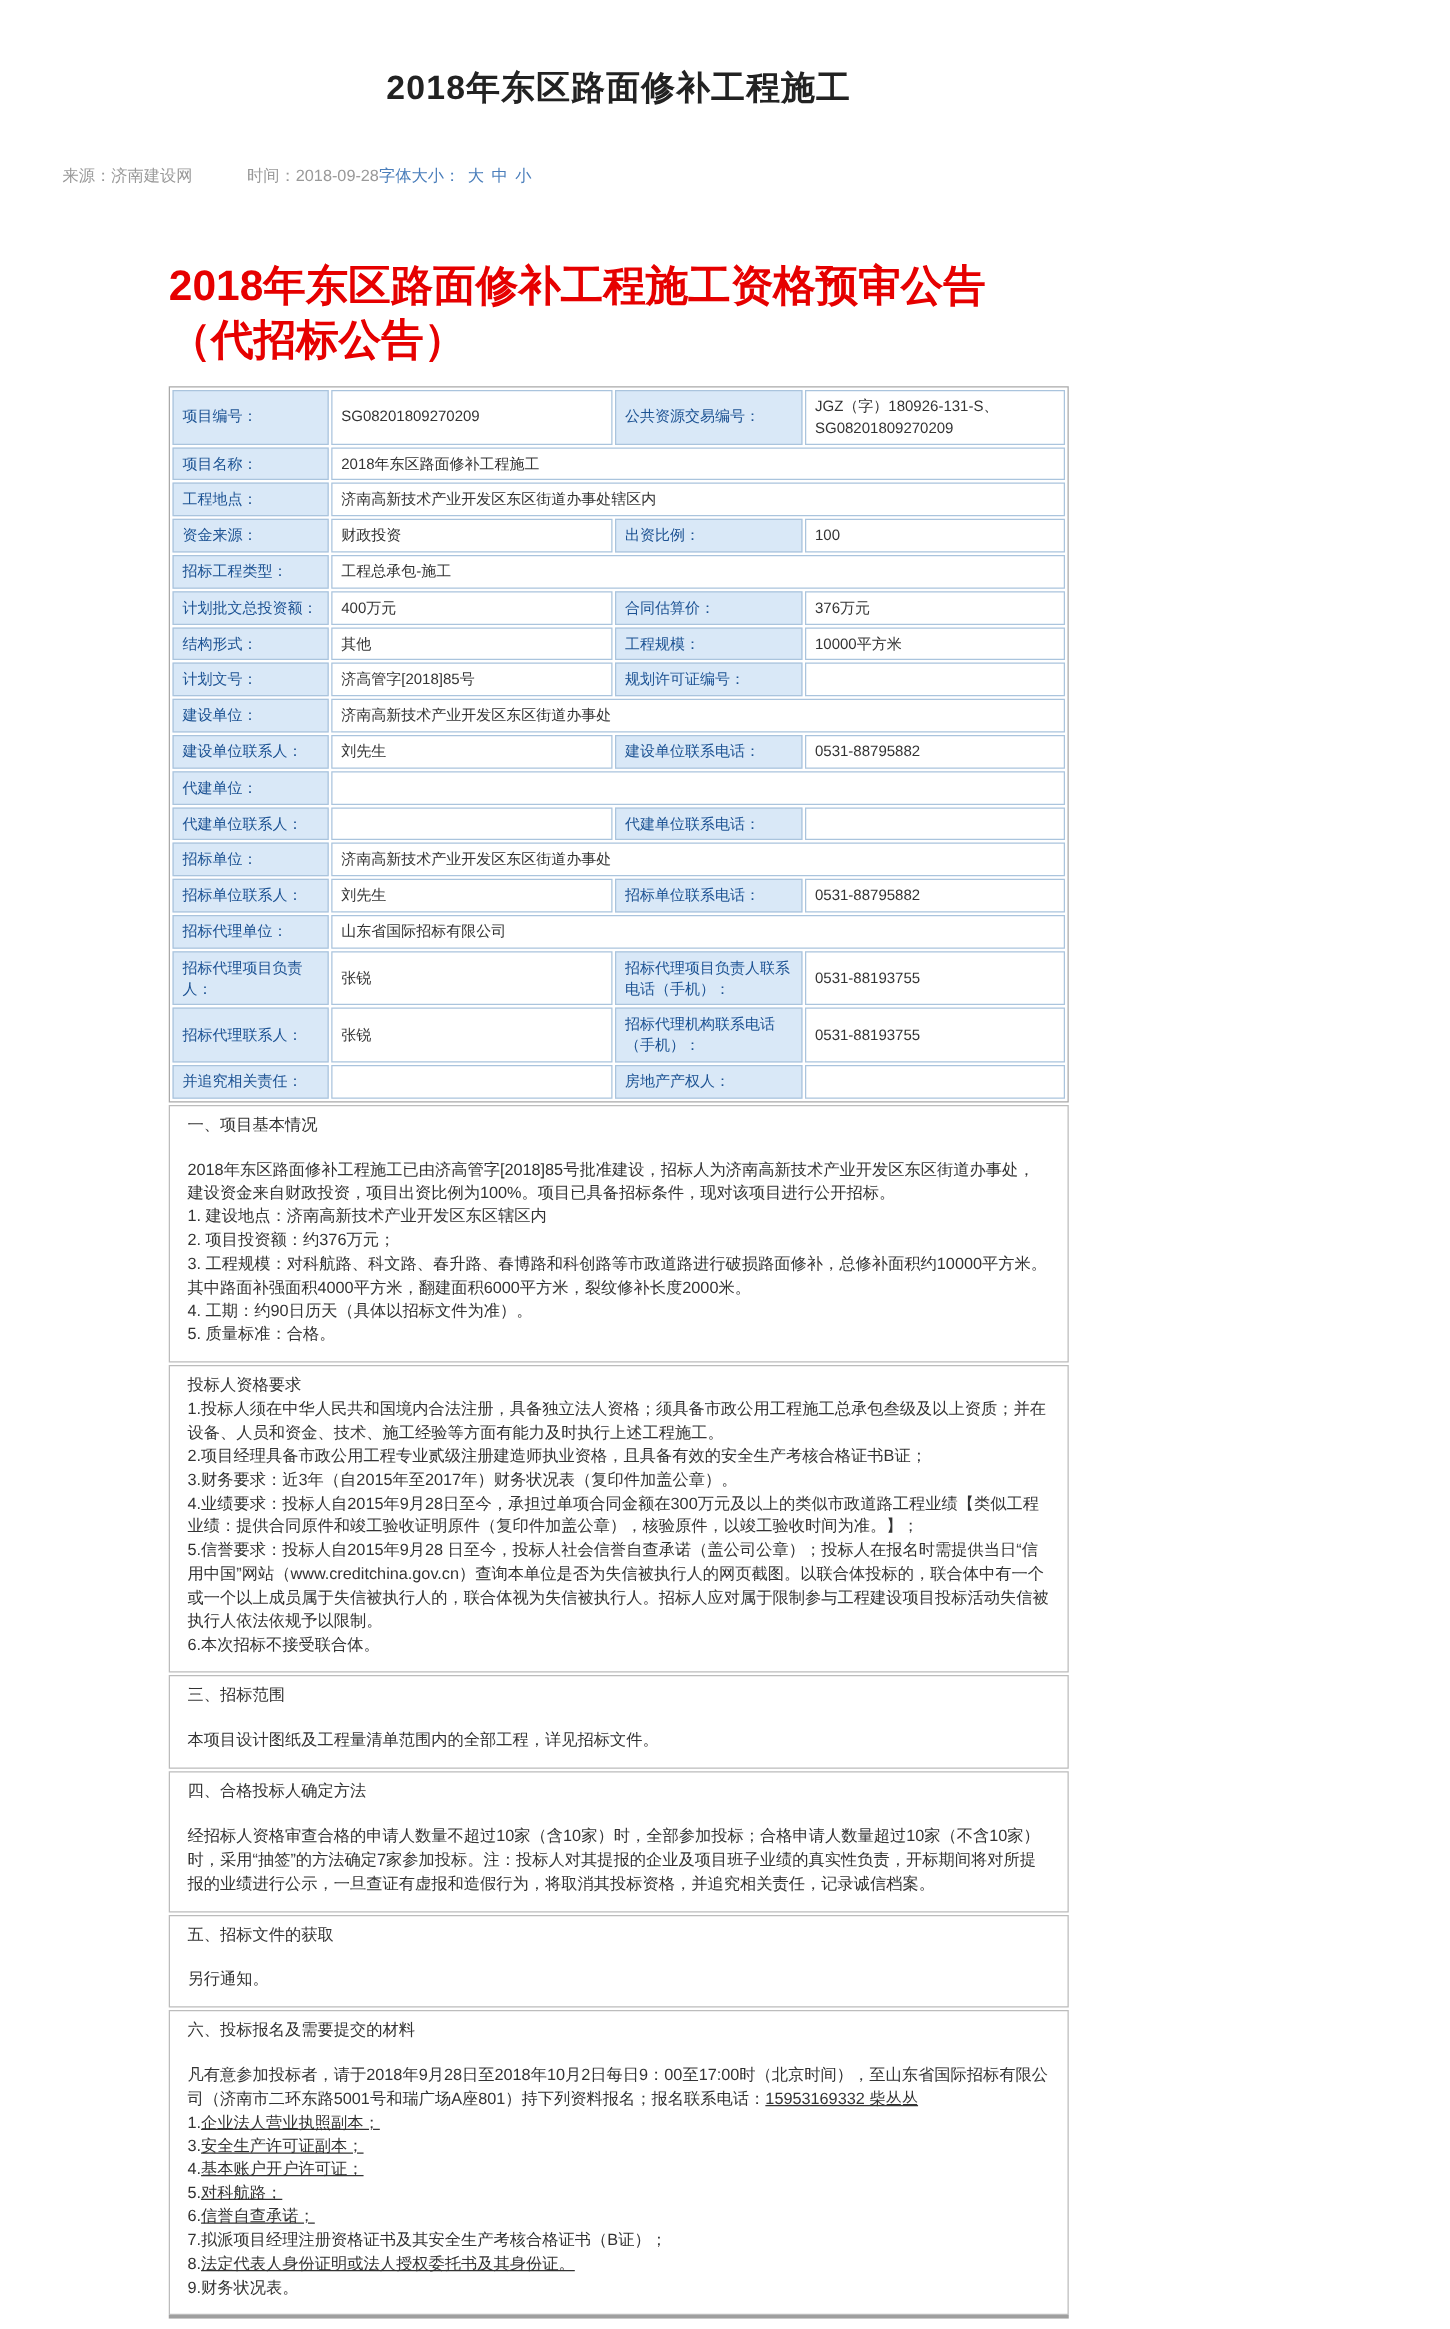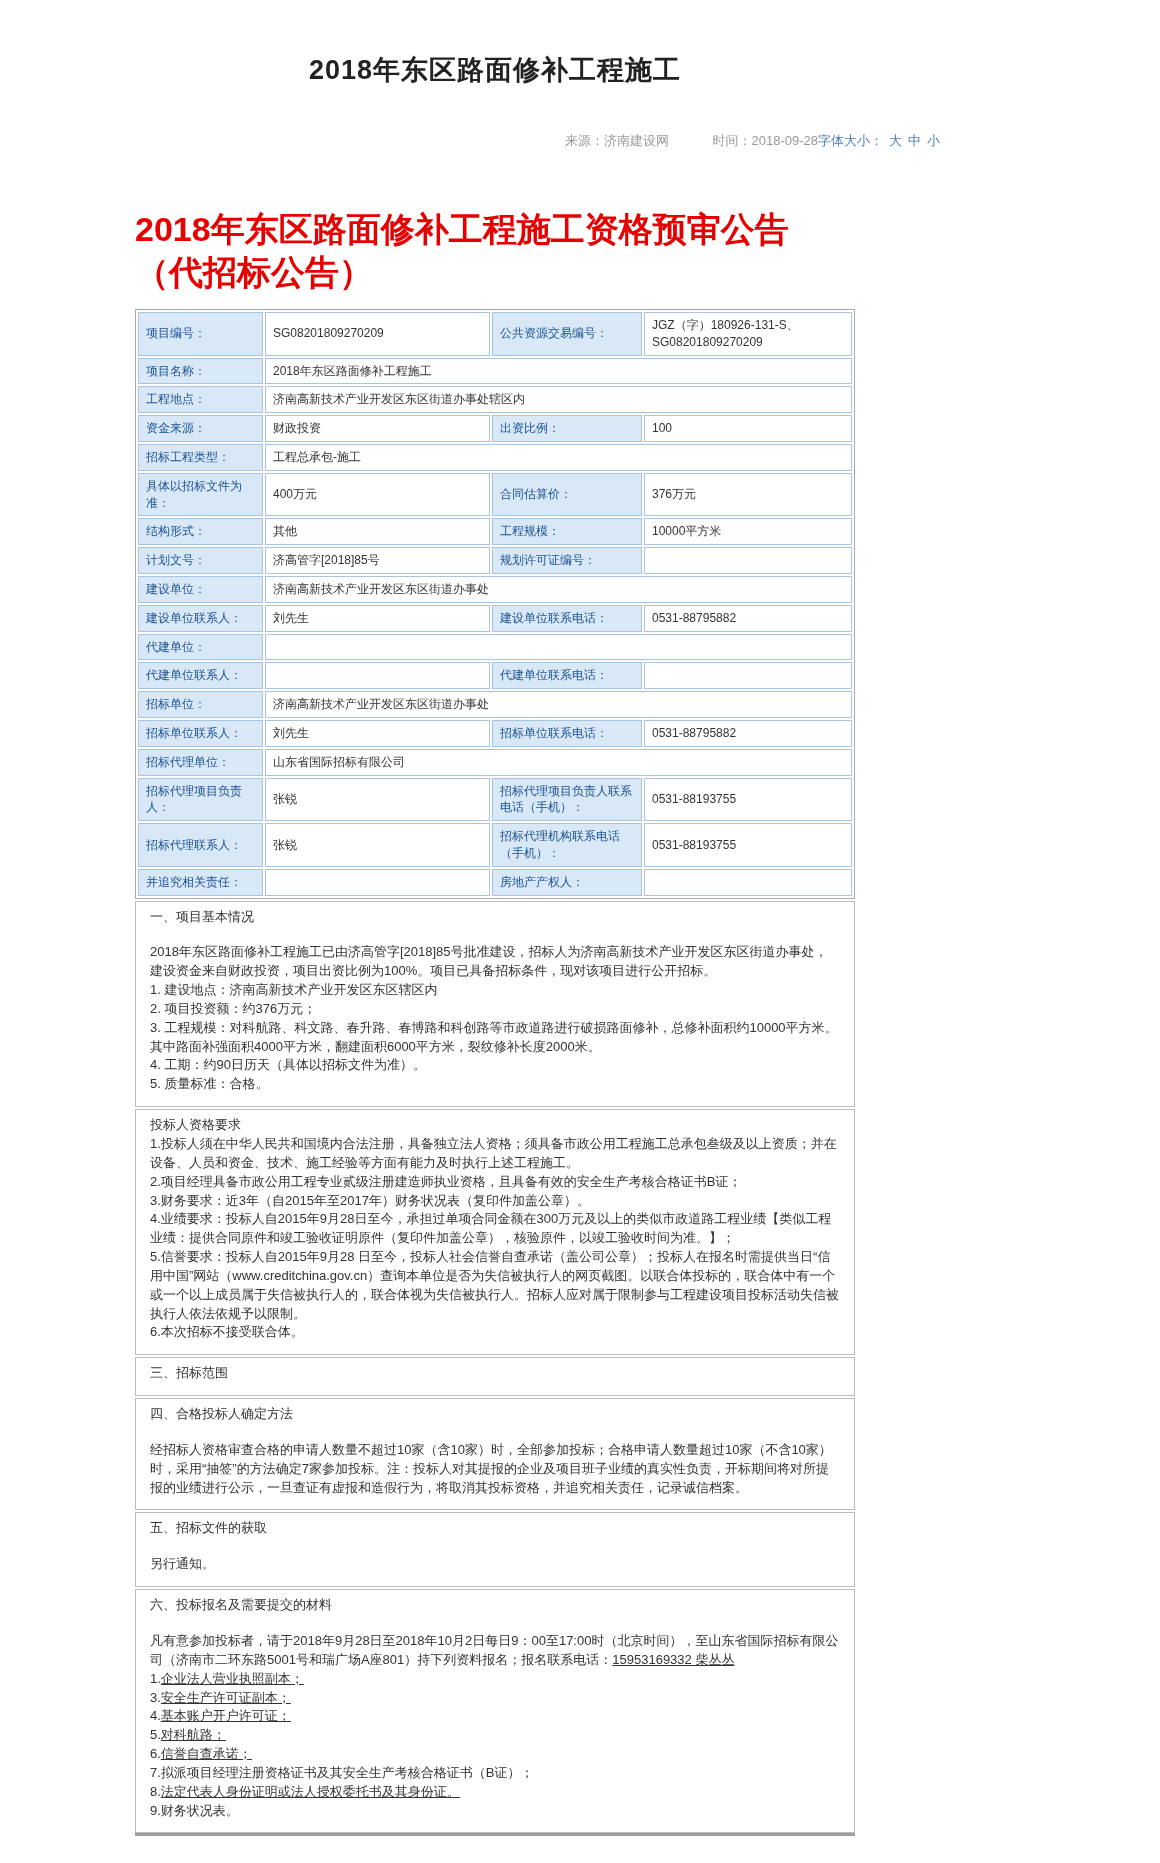--- a/index.html
+++ b/index.html
@@ -5,21 +5,21 @@
   :root{
     --accent-red:#e60000; --label-blue:#1c5293; --link-blue:#4a7ebb;
     --table-border:#aac4dd; --label-bg:#d9e8f7; --section-border:#bcbcbc;
     --footer-bar:#d9e8f6; --meta-gray:#999999; --body-text:#333333;
   }
   *{box-sizing:border-box;}
   html,body{margin:0;padding:0;background:#ffffff;}
   body{font-family:"Liberation Sans","DejaVu Sans",sans-serif;color:var(--body-text);}
   .page{width:890px;margin:0 0 0 50px;padding-top:52px;}
   .page-title{margin:0;text-align:center;font-size:27px;font-weight:bold;color:#222;letter-spacing:1px;}
-  .meta-row{margin-top:44px;display:flex;justify-content:flex-end;align-items:center;font-size:13px;}
+  .meta-row{margin-top:44px;display:flex;justify-content:flex-start;align-items:center;font-size:13px;}
   .meta-left span{color:var(--meta-gray);}
   .meta-left .gap{margin-left:40px;}
   .meta-right{color:var(--link-blue);}
   .meta-right a{color:var(--link-blue);text-decoration:none;margin-left:6px;cursor:pointer;}
   .announce{margin:58px 85px 0;}
   .announce-title{margin:0 0 16px;font-size:34px;font-weight:bold;color:var(--accent-red);line-height:1.25;}
   table.info-table{width:100%;border-collapse:separate;border-spacing:2px;border:1px solid #a9a9a9;margin-bottom:2px;}
   table.info-table td{border:1px solid var(--table-border);padding:4px 7px;font-size:12px;line-height:1.4;vertical-align:middle;background:#fff;}
   table.info-table td.lbl{background:var(--label-bg);color:var(--label-blue);font-weight:normal;}
   col.c1{width:125px;} col.c2{width:225px;} col.c3{width:150px;} col.c4{width:auto;}
@@ -75,21 +75,21 @@
             <td class="lbl">资金来源：</td>
             <td class="val">财政投资</td>
             <td class="lbl">出资比例：</td>
             <td class="val">100</td>
           </tr>
           <tr>
             <td class="lbl">招标工程类型：</td>
             <td class="val" colspan="3">工程总承包-施工</td>
           </tr>
           <tr>
-            <td class="lbl">具体以招标文件为准：</td>
+            <td class="lbl">计划批文总投资额：</td>
             <td class="val">400万元</td>
             <td class="lbl">合同估算价：</td>
             <td class="val">376万元</td>
           </tr>
           <tr>
             <td class="lbl">结构形式：</td>
             <td class="val">其他</td>
             <td class="lbl">工程规模：</td>
             <td class="val">10000平方米</td>
           </tr>
@@ -168,20 +168,21 @@
           <div class="sec-heading">投标人资格要求</div>
           <div class="blk-line"><span>1.投标人须在中华人民共和国境内合法注册，具备独立法人资格；须具备市政公用工程施工总承包叁级及以上资质；并在设备、人员和资金、技术、施工经验等方面有能力及时执行上述工程施工。</span></div>
           <div class="blk-line"><span>2.项目经理具备市政公用工程专业贰级注册建造师执业资格，且具备有效的安全生产考核合格证书B证；</span></div>
           <div class="blk-line"><span>3.财务要求：近3年（自2015年至2017年）财务状况表（复印件加盖公章）。</span></div>
           <div class="blk-line"><span>4.业绩要求：投标人自2015年9月28日至今，承担过单项合同金额在300万元及以上的类似市政道路工程业绩【类似工程业绩：提供合同原件和竣工验收证明原件（复印件加盖公章），核验原件，以竣工验收时间为准。】；</span></div>
           <div class="blk-line"><span>5.信誉要求：投标人自2015年9月28 日至今，投标人社会信誉自查承诺（盖公司公章）；投标人在报名时需提供当日“信用中国”网站（www.creditchina.gov.cn）查询本单位是否为失信被执行人的网页截图。以联合体投标的，联合体中有一个或一个以上成员属于失信被执行人的，联合体视为失信被执行人。招标人应对属于限制参与工程建设项目投标活动失信被执行人依法依规予以限制。</span></div>
           <div class="blk-line"><span>6.本次招标不接受联合体。</span></div>
         </div>
         <div class="section-box">
           <div class="sec-heading">三、招标范围</div>
+          <div class="blk-p"><span>本项目设计图纸及工程量清单范围内的全部工程，详见招标文件。</span></div>
         </div>
         <div class="section-box">
           <div class="sec-heading">四、合格投标人确定方法</div>
           <div class="blk-p"><span>经招标人资格审查合格的申请人数量不超过10家（含10家）时，全部参加投标；合格申请人数量超过10家（不含10家）时，采用“抽签”的方法确定7家参加投标。注：投标人对其提报的企业及项目班子业绩的真实性负责，开标期间将对所提报的业绩进行公示，一旦查证有虚报和造假行为，将取消其投标资格，并追究相关责任，记录诚信档案。</span></div>
         </div>
         <div class="section-box">
           <div class="sec-heading">五、招标文件的获取</div>
           <div class="blk-p"><span>另行通知。</span></div>
         </div>
         <div class="section-box">

